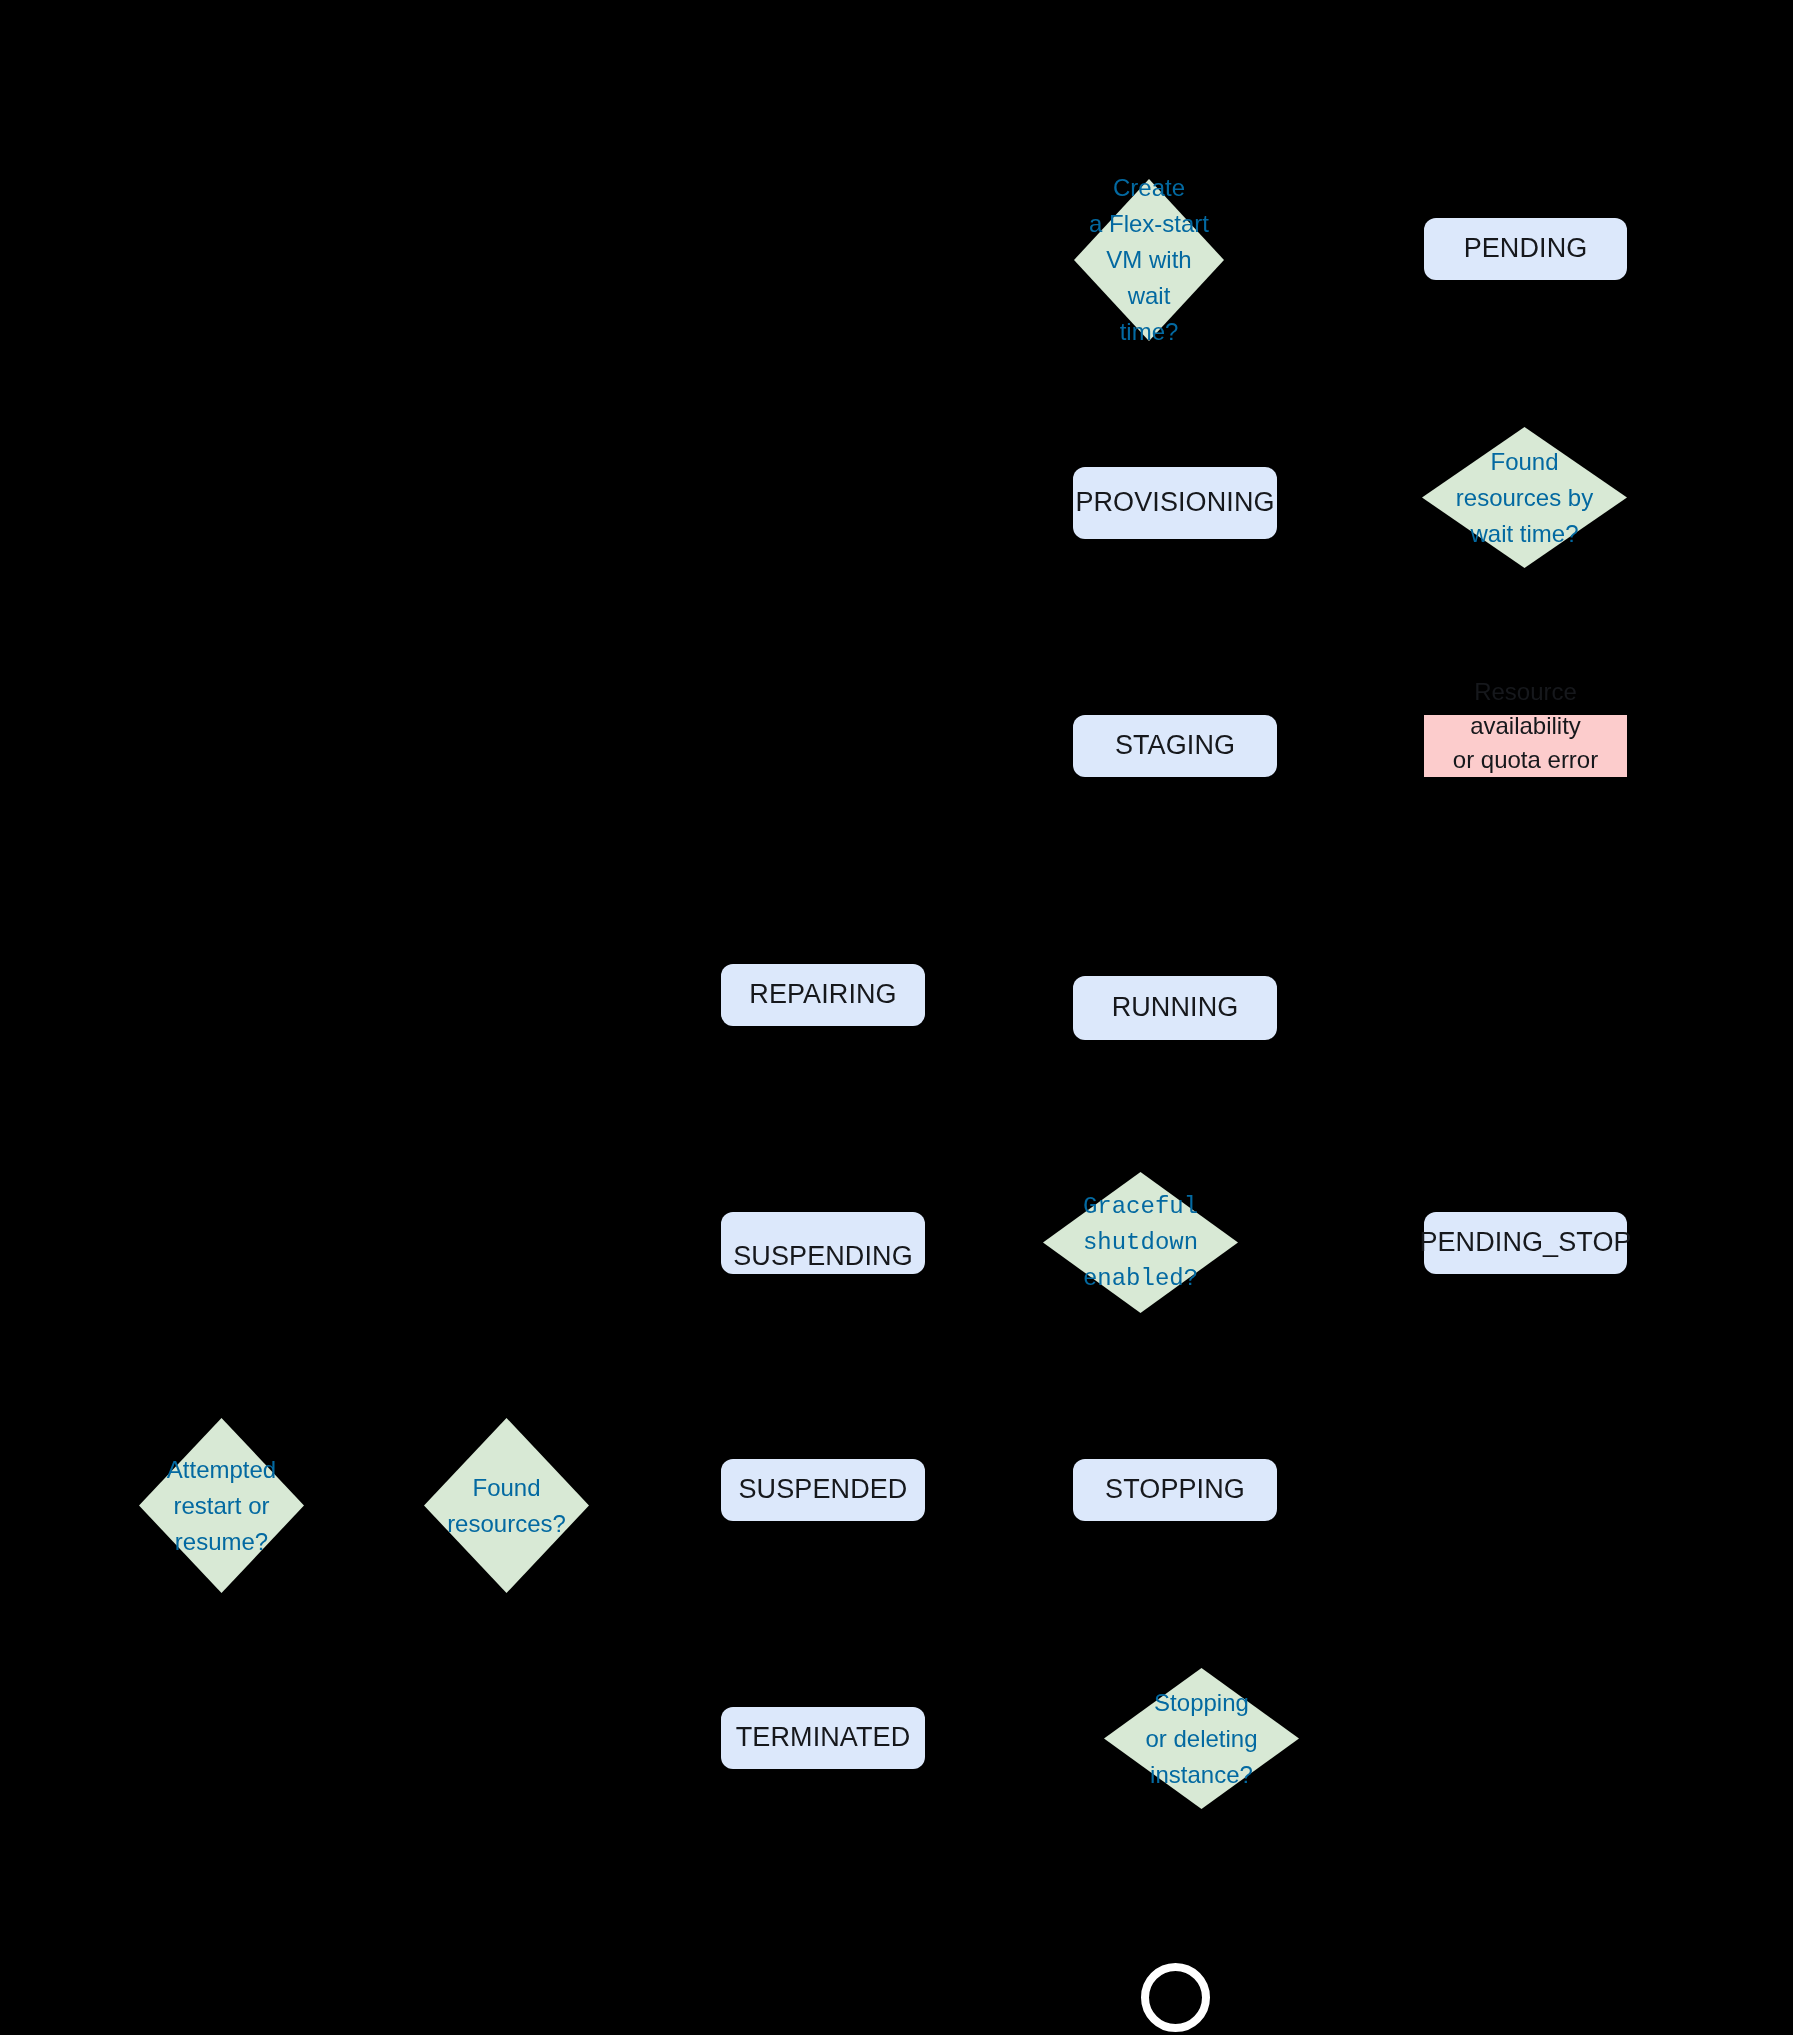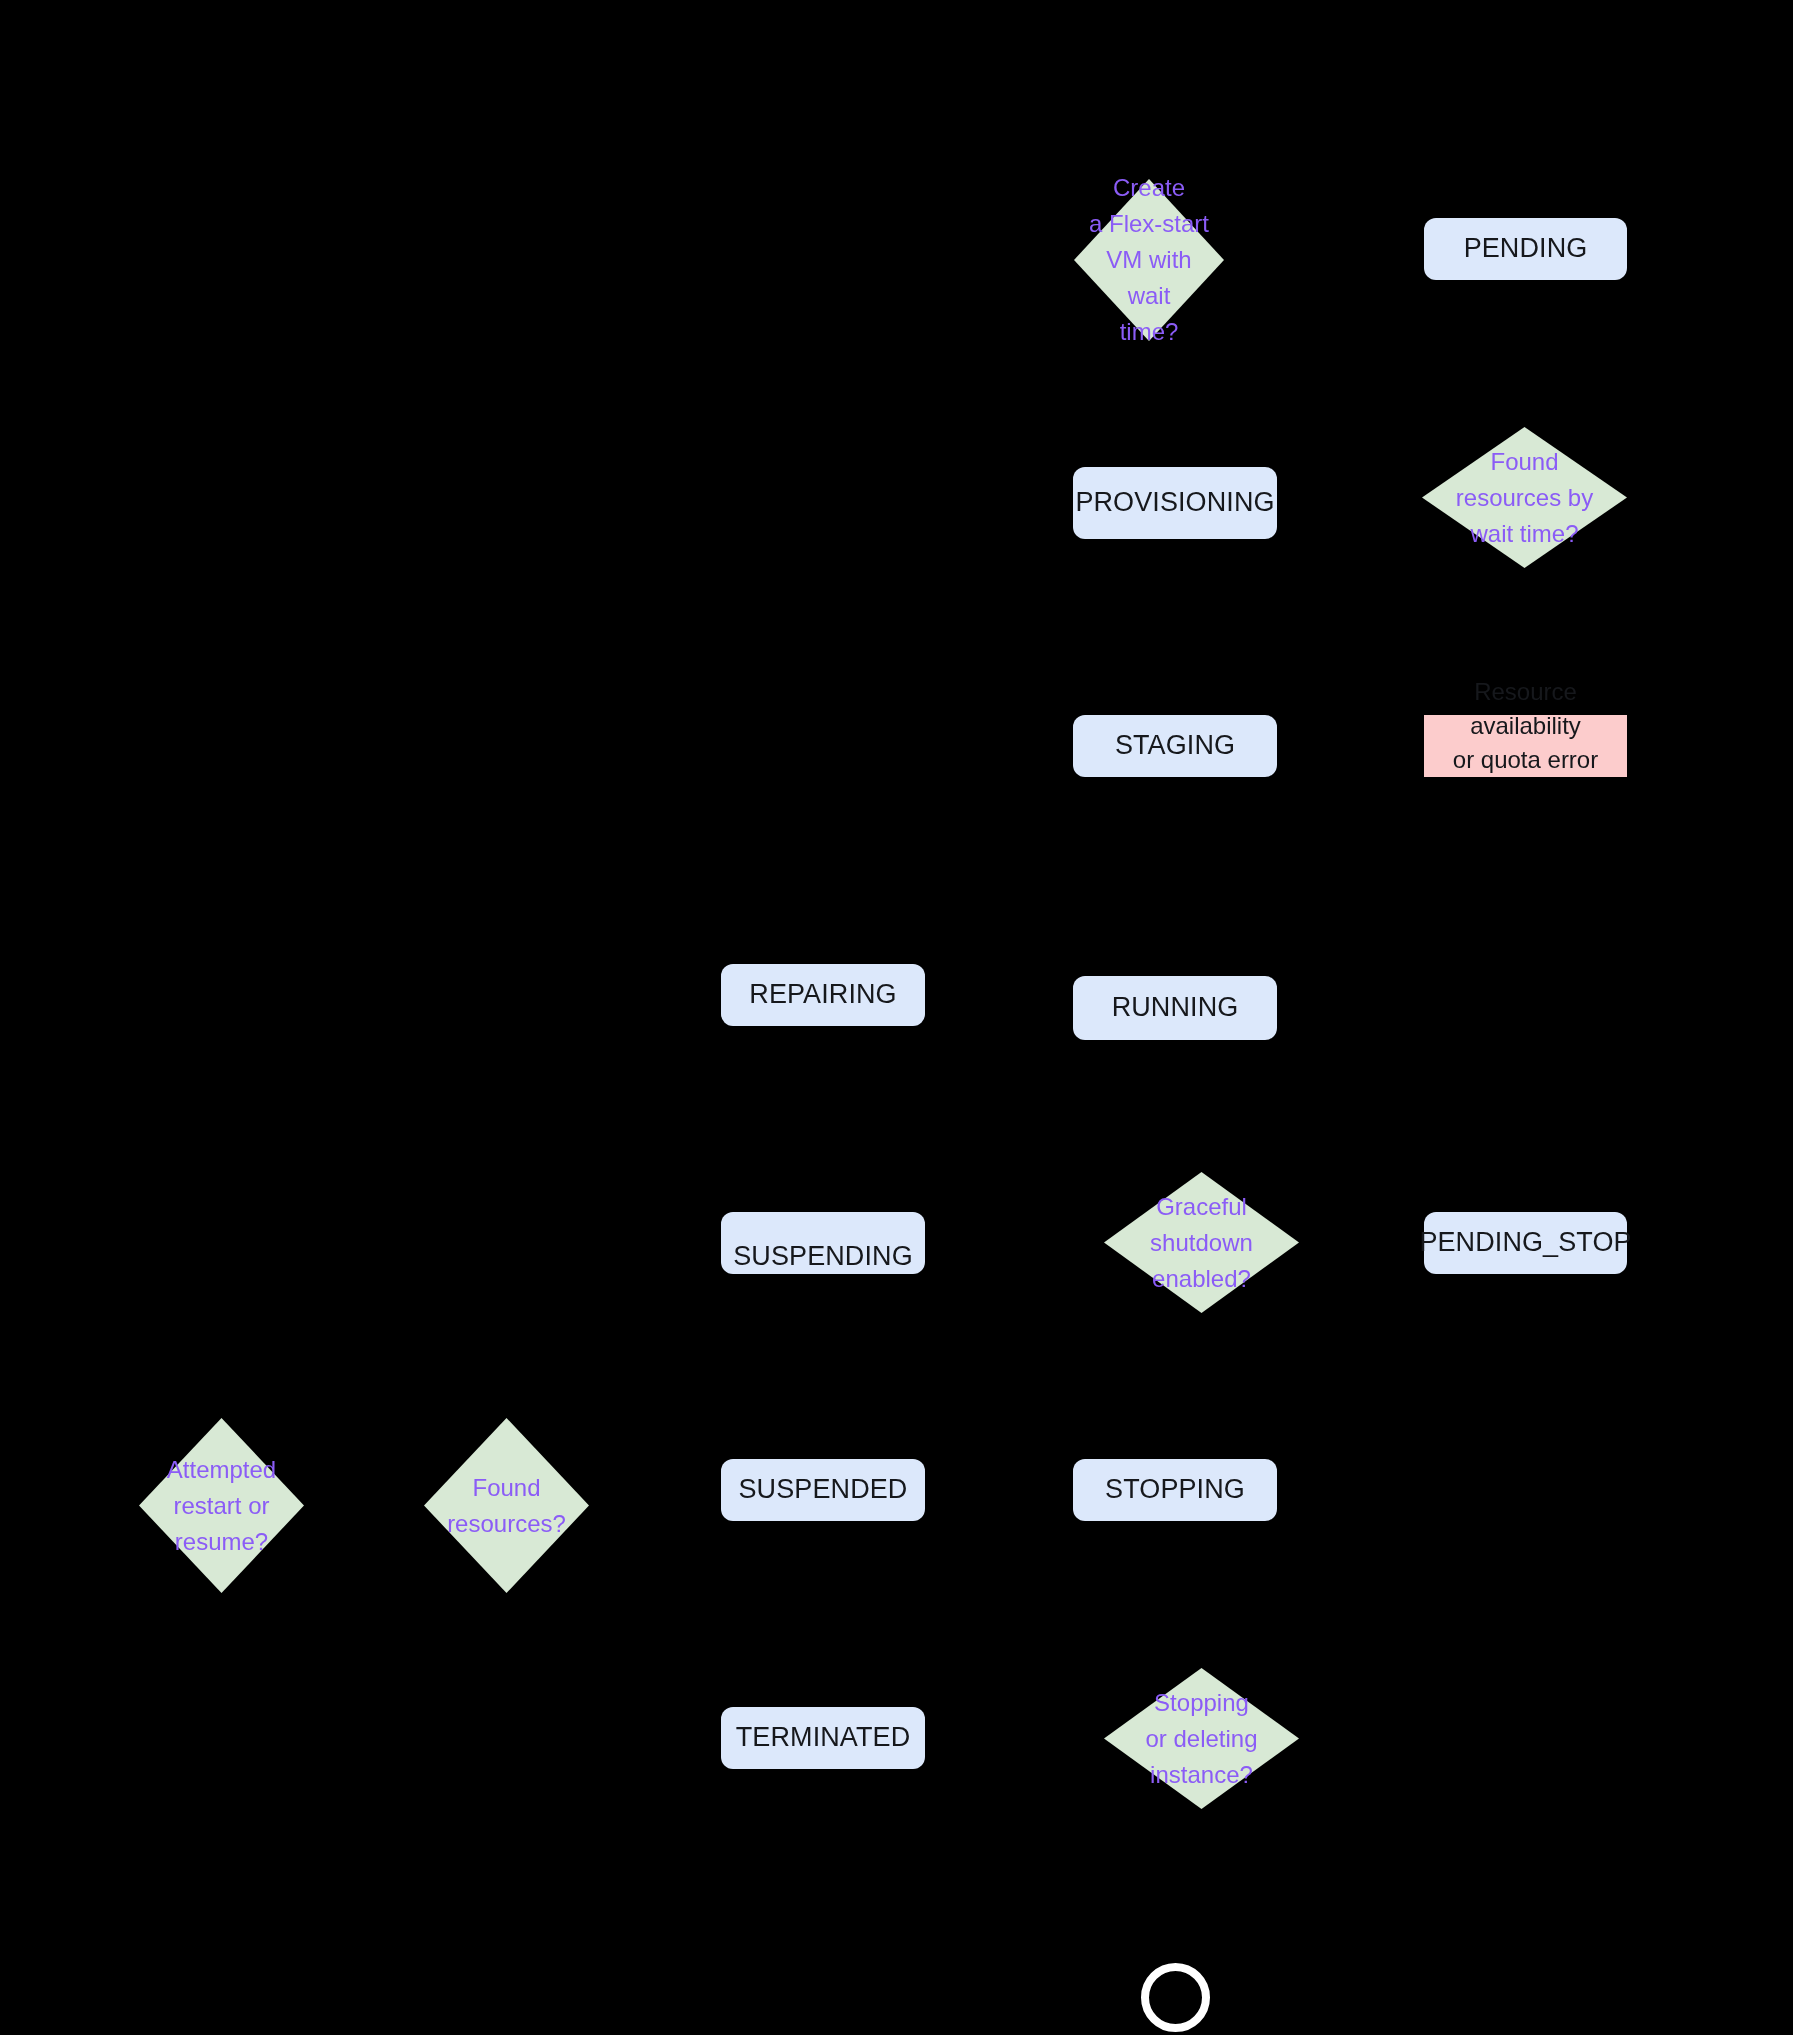--- a/index.html
+++ b/index.html
@@ -60,21 +60,21 @@
   .node-diamond .dia-shape {
     position: absolute;
     inset: 0;
     background: #D8E9D5;
     clip-path: polygon(50% 0%, 100% 50%, 50% 100%, 0% 50%);
   }
   .node-diamond .dia-text {
     position: relative;
     z-index: 2;
     text-align: center;
-    color: #8b5cf6;
+    color: #0369a1;
     font-size: 24px;
     line-height: 1.5;
     width: 74%;
     white-space: pre-line;
   }
   .node-diamond.narrow .dia-text {
     width: 84%;
   }
 
   
@@ -128,21 +128,21 @@
   </div>
 
   <div class="node-box" style="left:1073px; top:964px; width:204px; height:64px;margin-top:12px;">
     <span>RUNNING</span>
   </div>
 
   <div class="node-box" style="left:721px; top:1212px; width:204px; height:62px;align-items:flex-end;">
     <span>SUSPENDING</span>
   </div>
 
-  <div class="node-diamond" style="left:1104px; top:1172px; width:195px; height:141px;">
+  <div class="node-diamond" style="left:1043px; top:1172px; width:195px; height:141px;font-family:Liberation Mono, monospace;">
     <div class="dia-shape"></div>
     <div class="dia-text">Graceful
 shutdown
 enabled?</div>
   </div>
 
   <div class="node-box" style="left:1424px; top:1212px; width:203px; height:62px;">
     <span>PENDING_STOP</span>
   </div>
 

